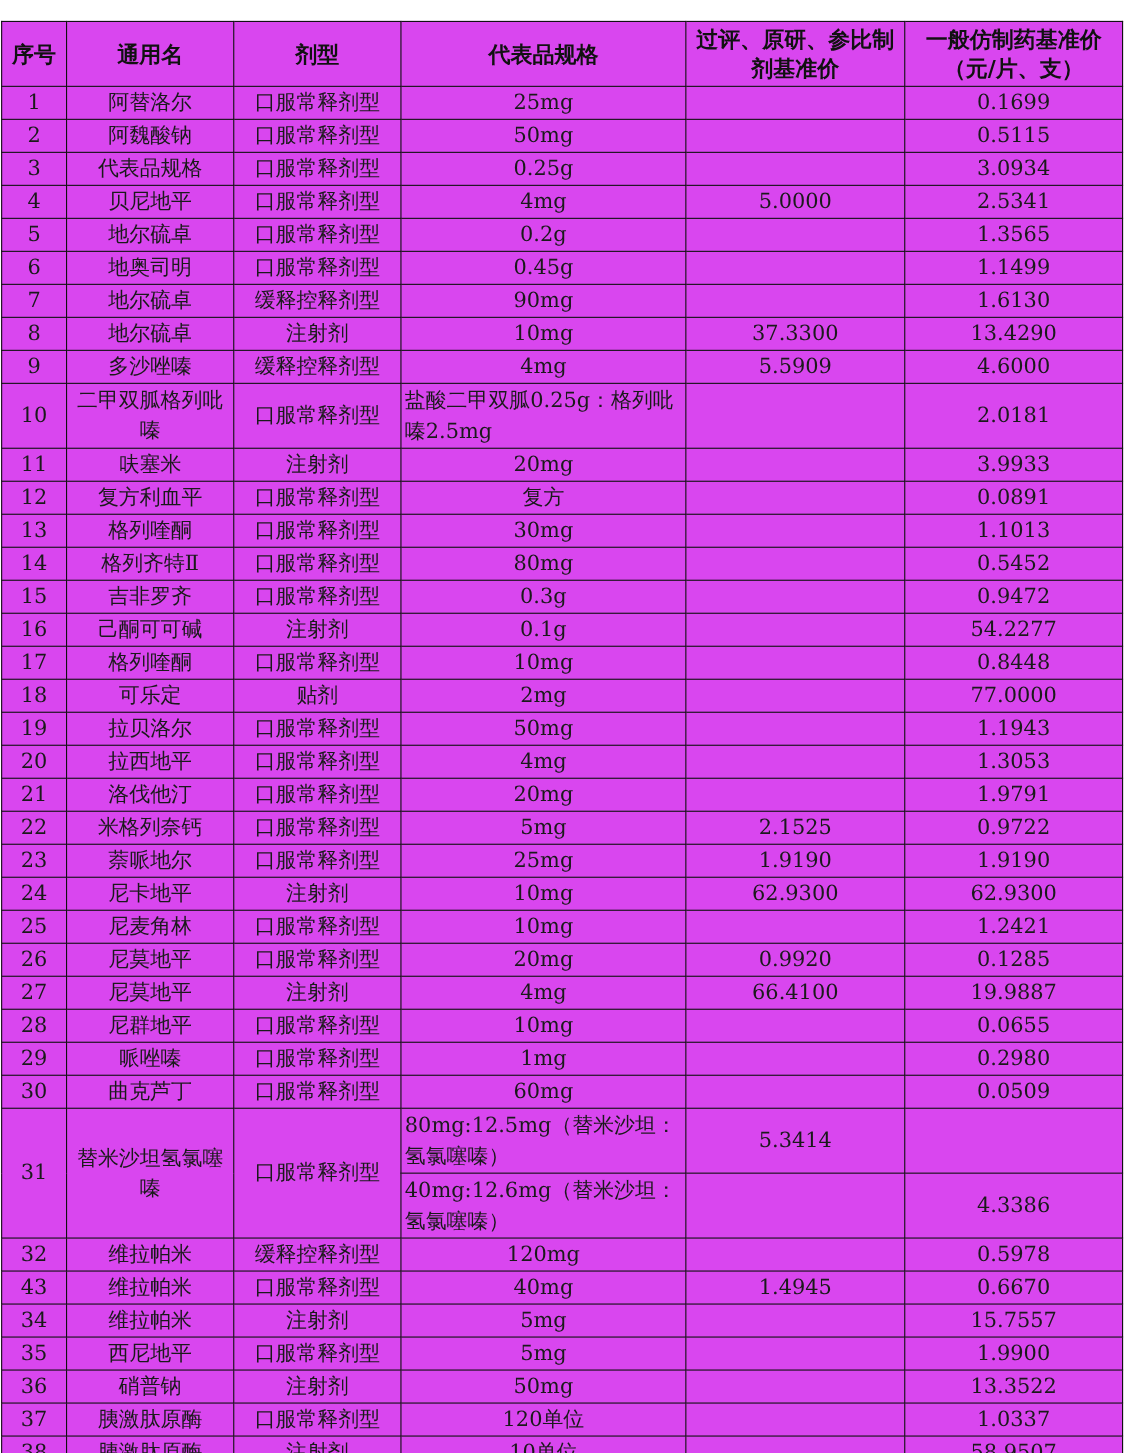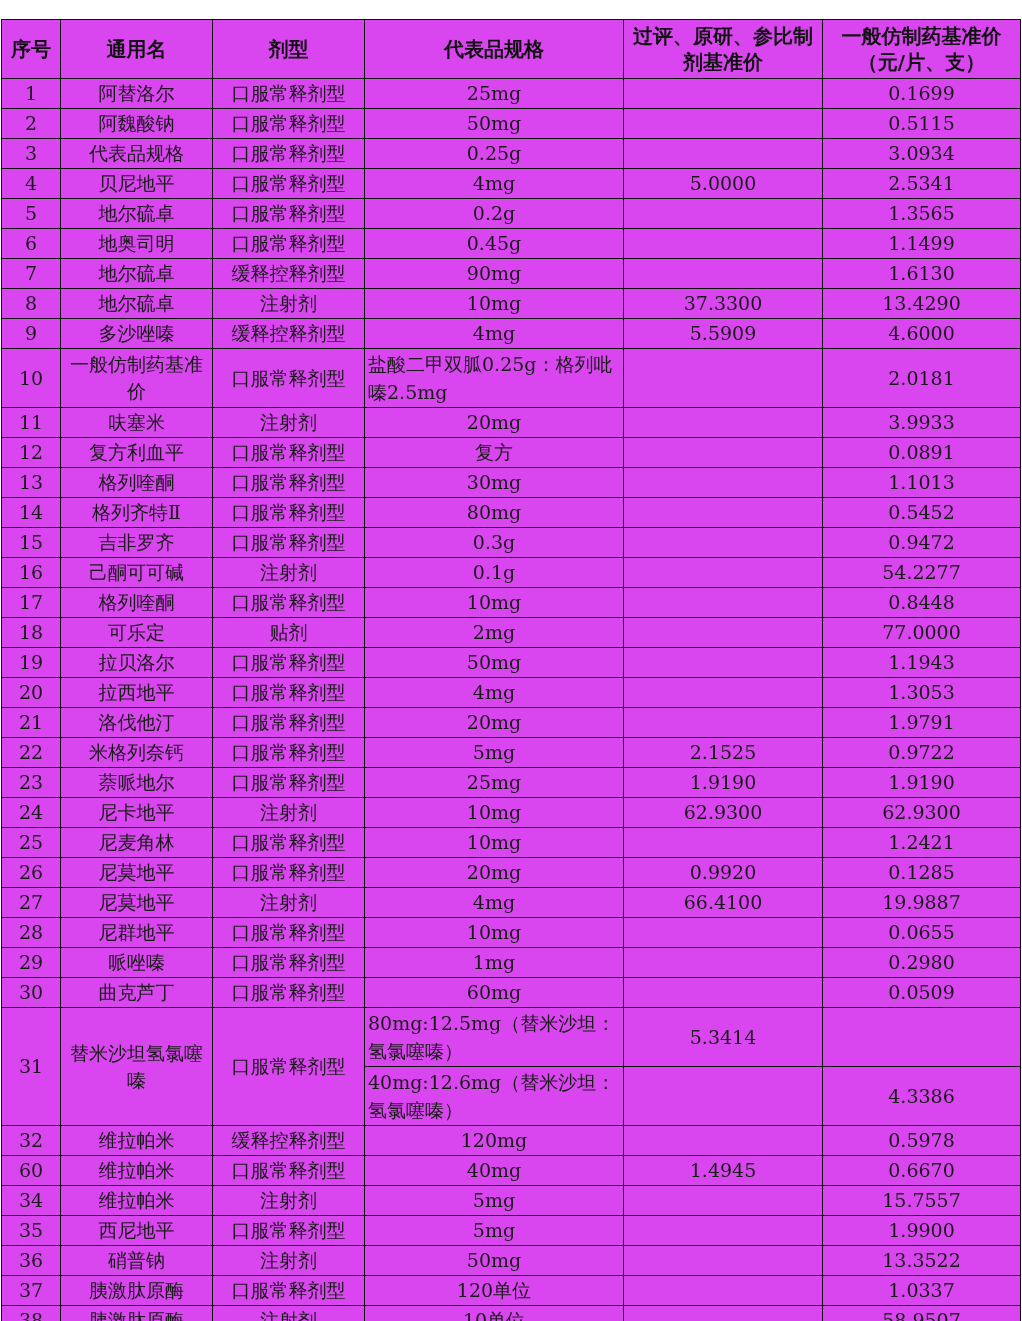--- a/index.html
+++ b/index.html
@@ -127,21 +127,21 @@
       <tr>
     <td class="c">9</td>
     <td class="c">多沙唑嗪</td>
     <td class="l">缓释控释剂型</td>
     <td class="c">4mg</td>
     <td class="c">5.5909</td>
     <td class="c">4.6000</td>
   </tr>
       <tr class="tall">
     <td class="c">10</td>
-    <td class="c wrap">一般仿制药基准价</td>
+    <td class="c wrap">二甲双胍格列吡嗪</td>
     <td class="l">口服常释剂型</td>
     <td class="c spec-wrap">盐酸二甲双胍0.25g：格列吡嗪2.5mg</td>
     <td class="c"></td>
     <td class="c">2.0181</td>
   </tr>
       <tr>
     <td class="c">11</td>
     <td class="c">呋塞米</td>
     <td class="l">注射剂</td>
     <td class="c">20mg</td>
@@ -315,21 +315,21 @@
       </tr>
       <tr>
     <td class="c">32</td>
     <td class="c">维拉帕米</td>
     <td class="l">缓释控释剂型</td>
     <td class="c">120mg</td>
     <td class="c"></td>
     <td class="c">0.5978</td>
   </tr>
       <tr>
-    <td class="c">60</td>
+    <td class="c">43</td>
     <td class="c">维拉帕米</td>
     <td class="l">口服常释剂型</td>
     <td class="c">40mg</td>
     <td class="c">1.4945</td>
     <td class="c">0.6670</td>
   </tr>
       <tr>
     <td class="c">34</td>
     <td class="c">维拉帕米</td>
     <td class="l">注射剂</td>

